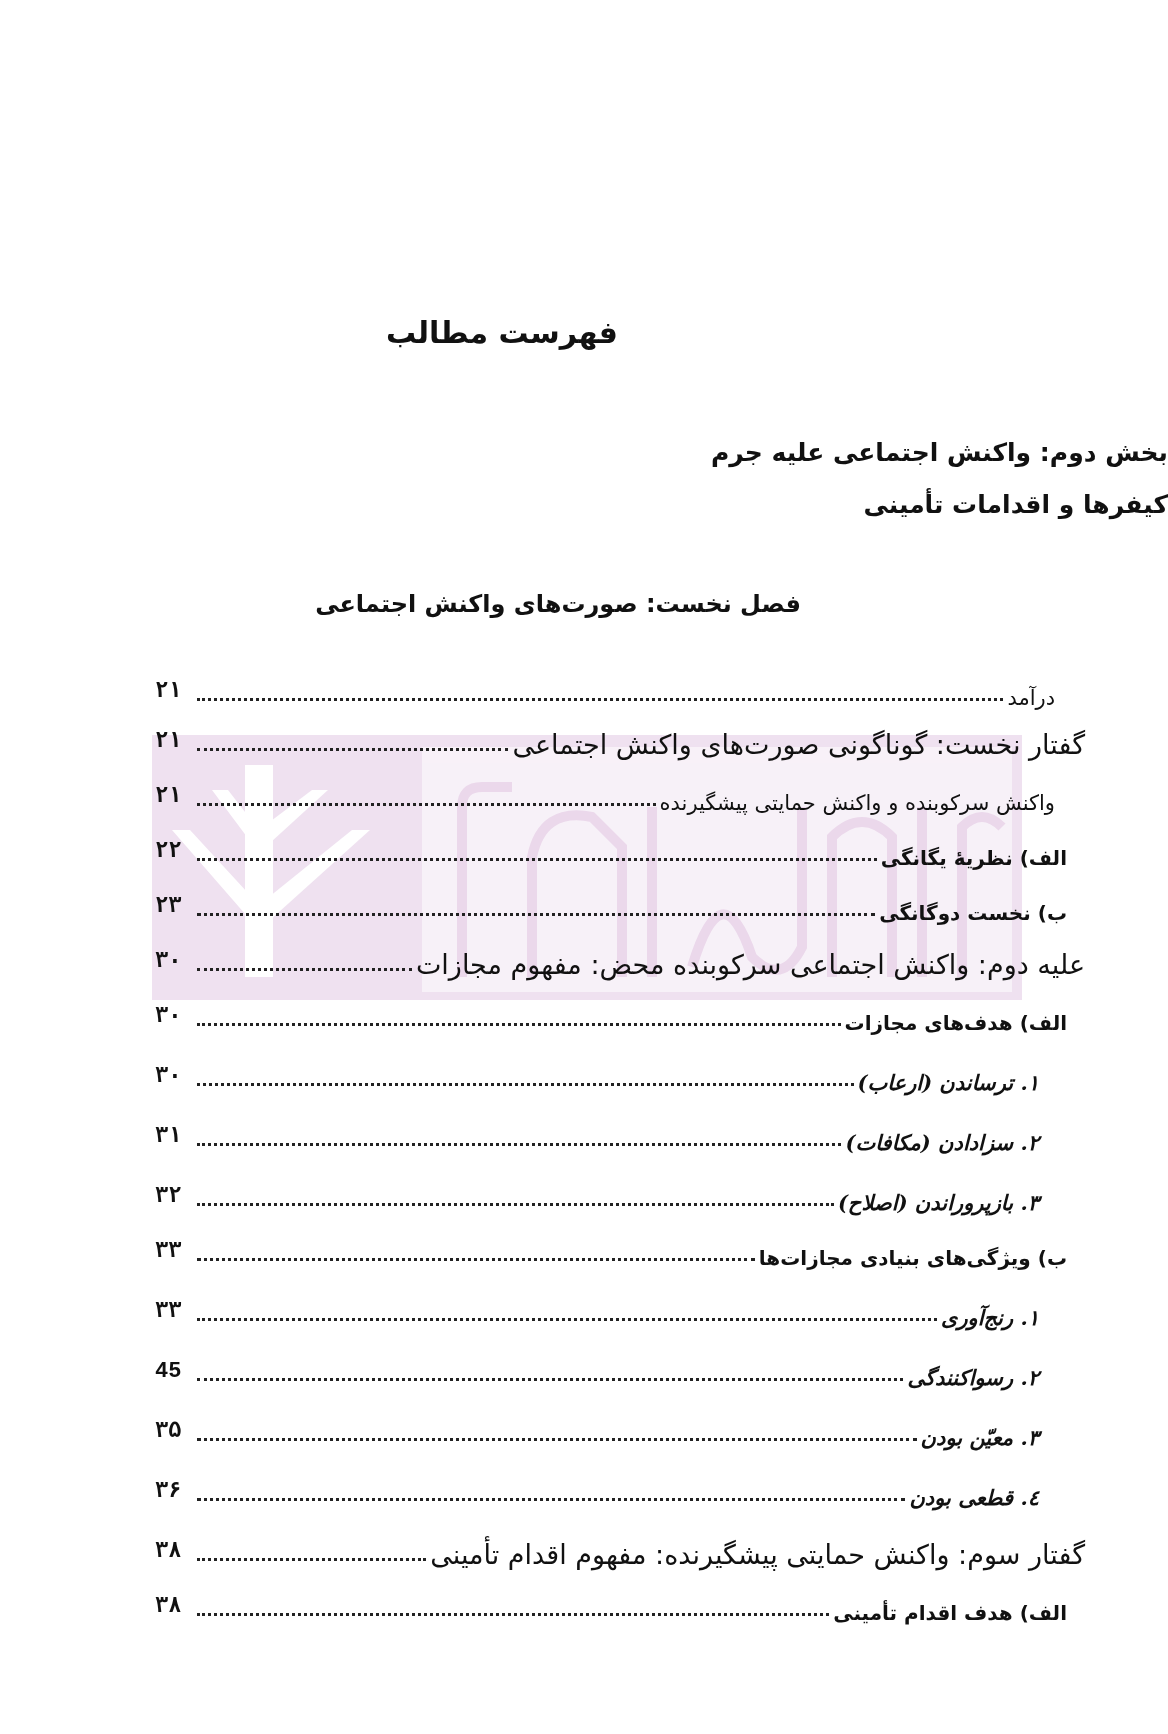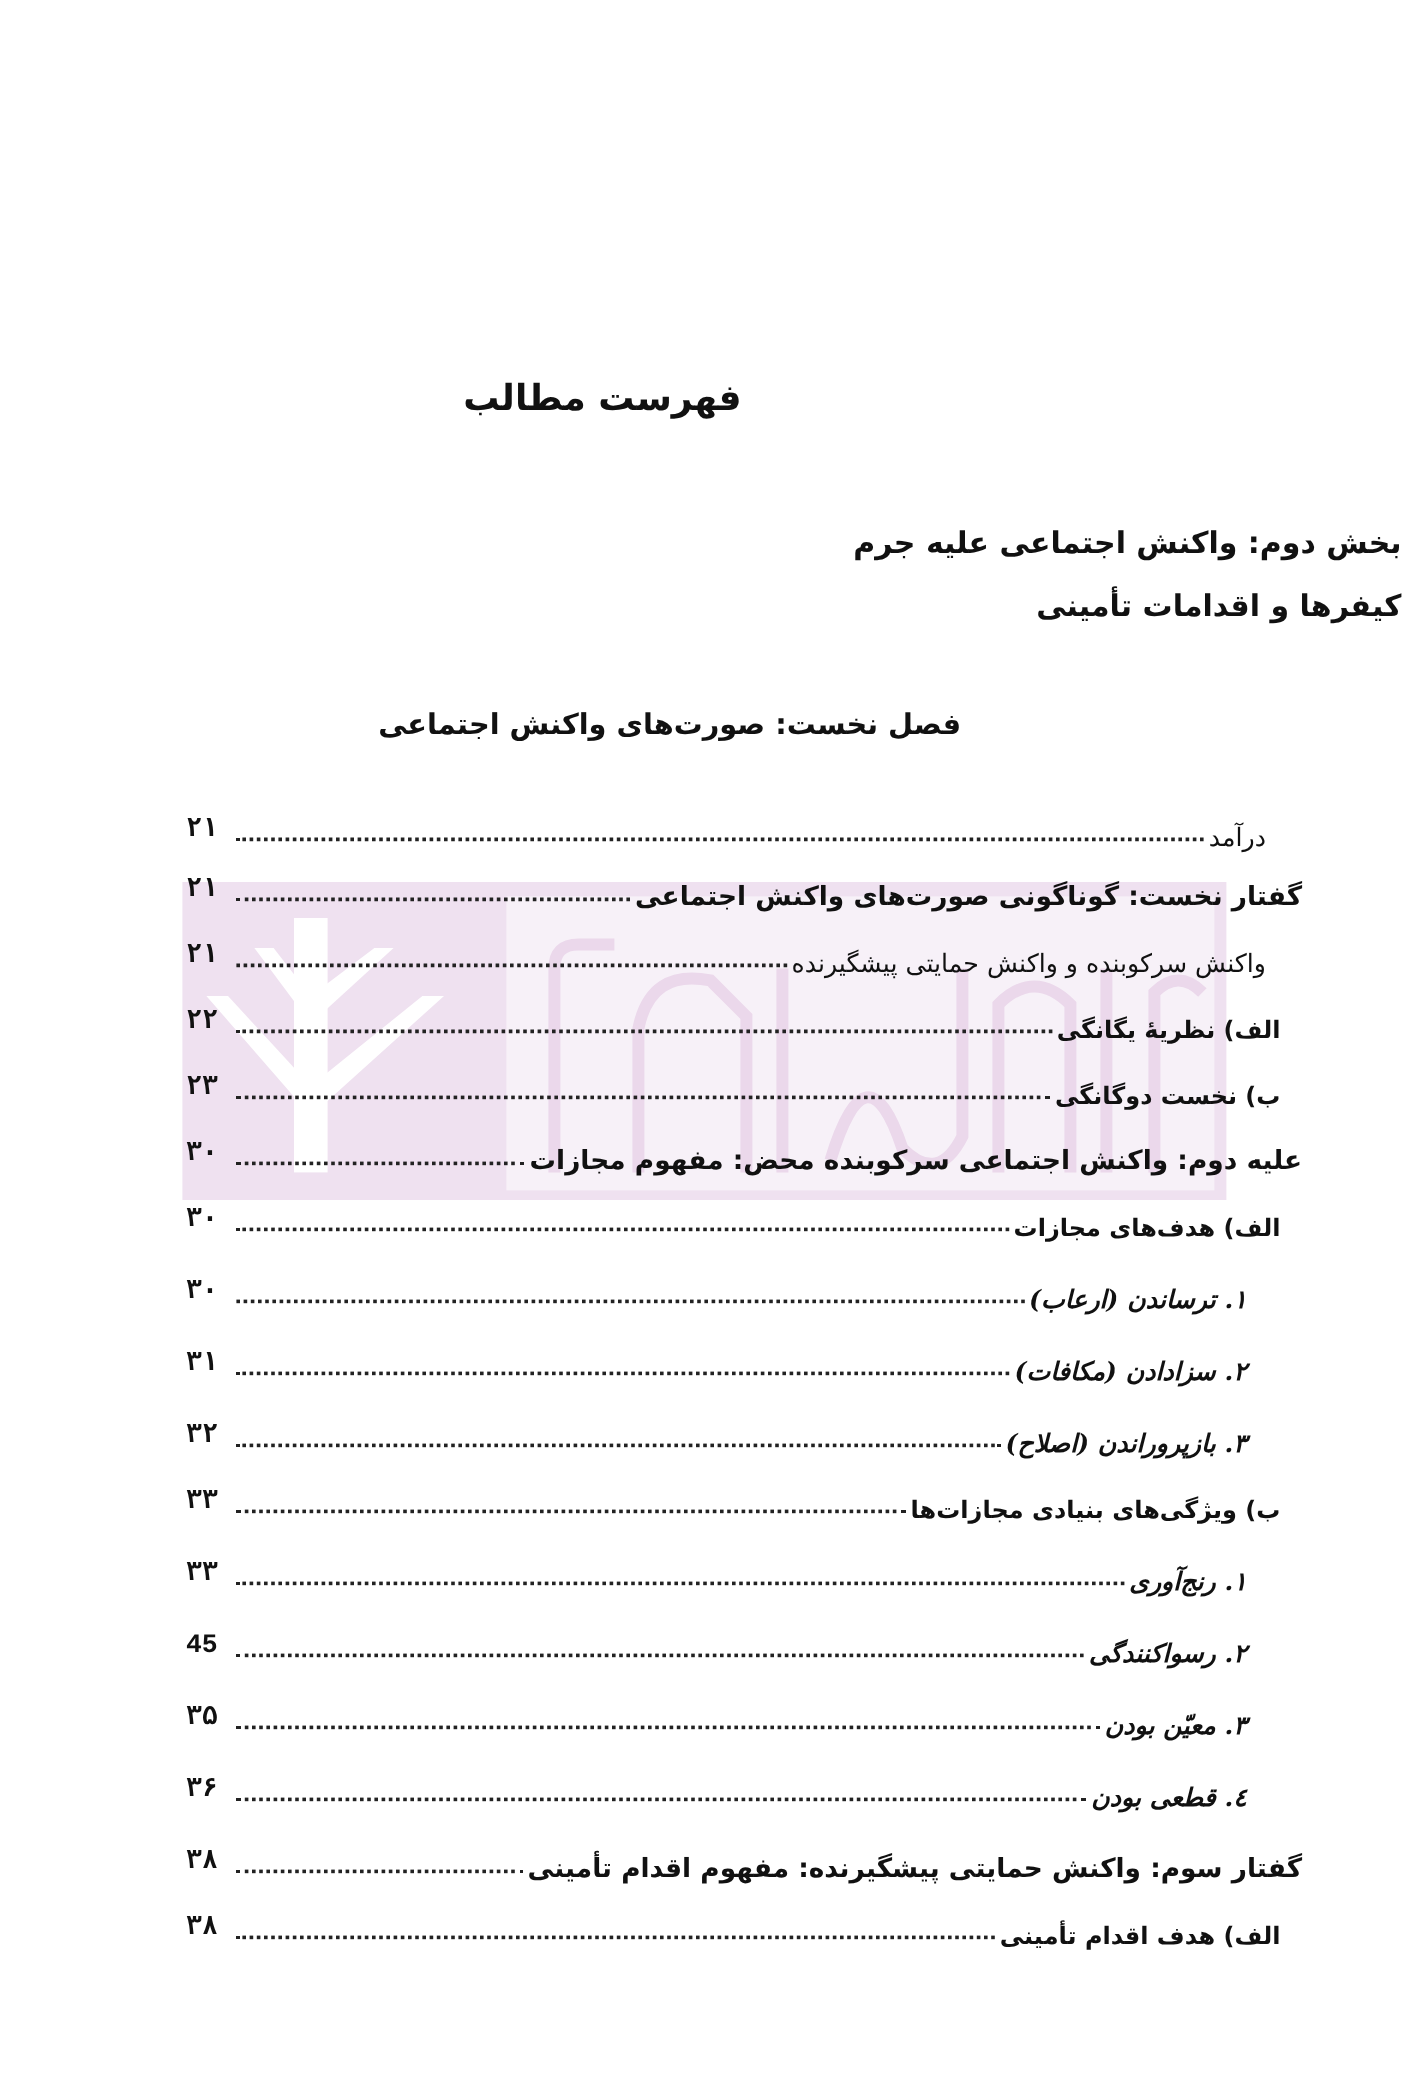--- a/index.html
+++ b/index.html
@@ -105,21 +105,21 @@
   .toc-page {
     width: 38px;
     text-align: left;
     font-size: 22px;
     font-weight: bold;
     direction: rtl;
     padding-right: 4px;
     padding-bottom: 6px;
     font-family: Liberation Mono, monospace;
   }
-  .lvl-bold1 { font-size: 22px; font-weight: bold; margin-right: 0; }
+  .lvl-bold1 { font-size: 27px; font-weight: normal; margin-right: 0; }
   .lvl-plain { font-size: 21px; font-weight: normal; margin-right: 30px; }
   .lvl-bold2 { font-size: 20px; font-weight: bold; margin-right: 18px; margin-top: 20px; }
   .lvl-italic { font-size: 21px; font-weight: bold; font-style: italic; margin-right: 46px; font-family: "DejaVu Serif", serif; }
   .lvl-intro { font-size: 21px; font-weight: normal; margin-right: 30px; }
 </style>
 </head>
 <body>
 
 <div class="watermark">
   <div class="logo">

